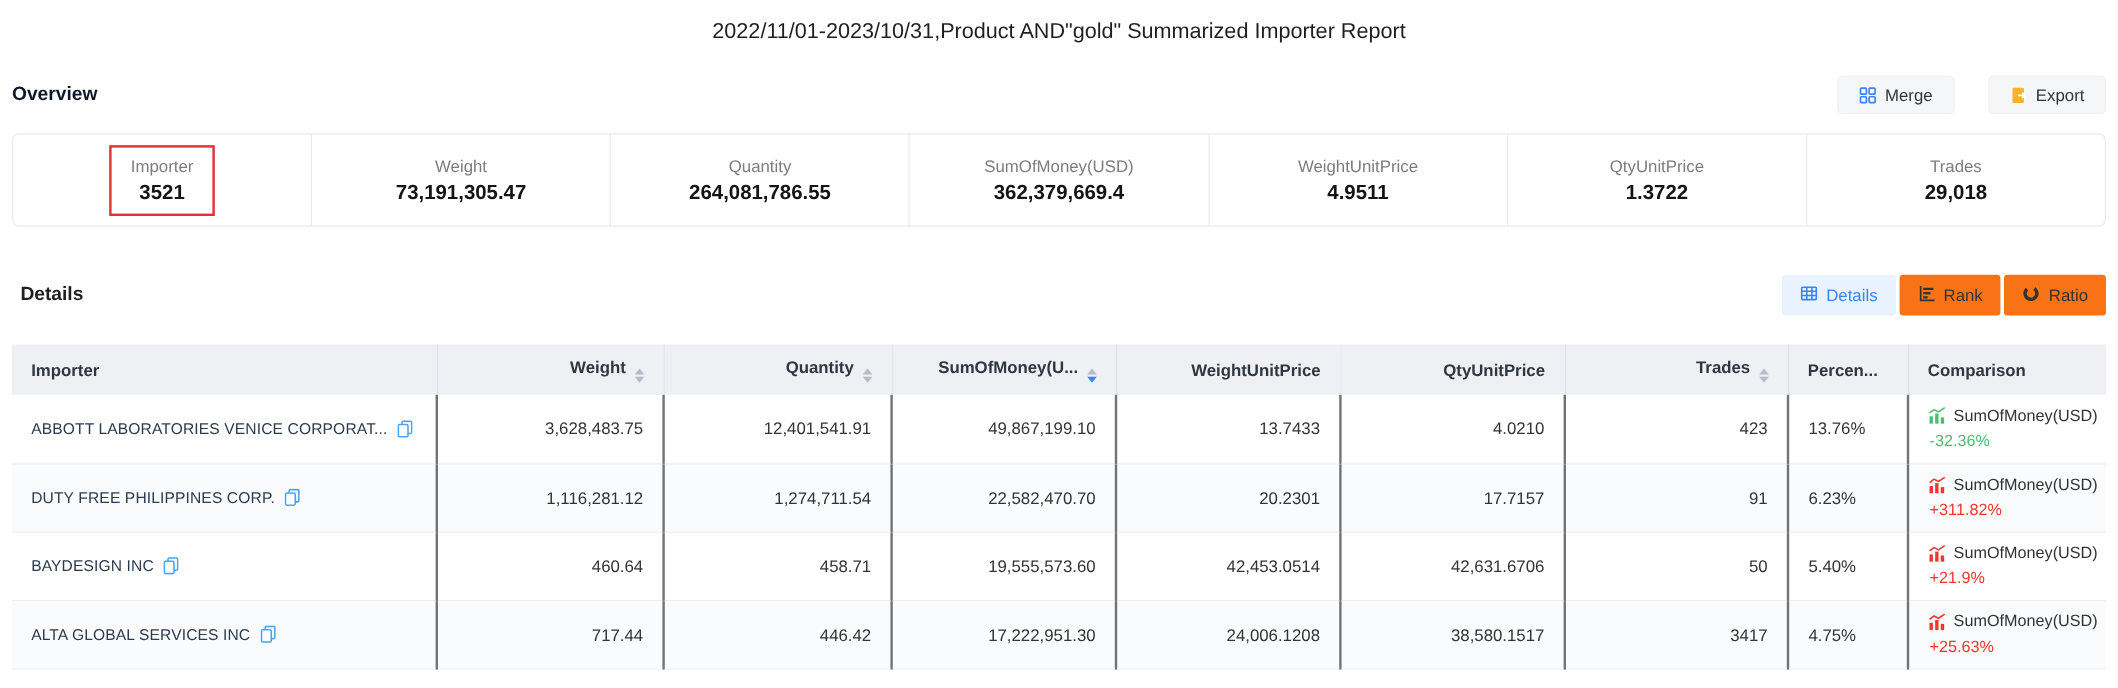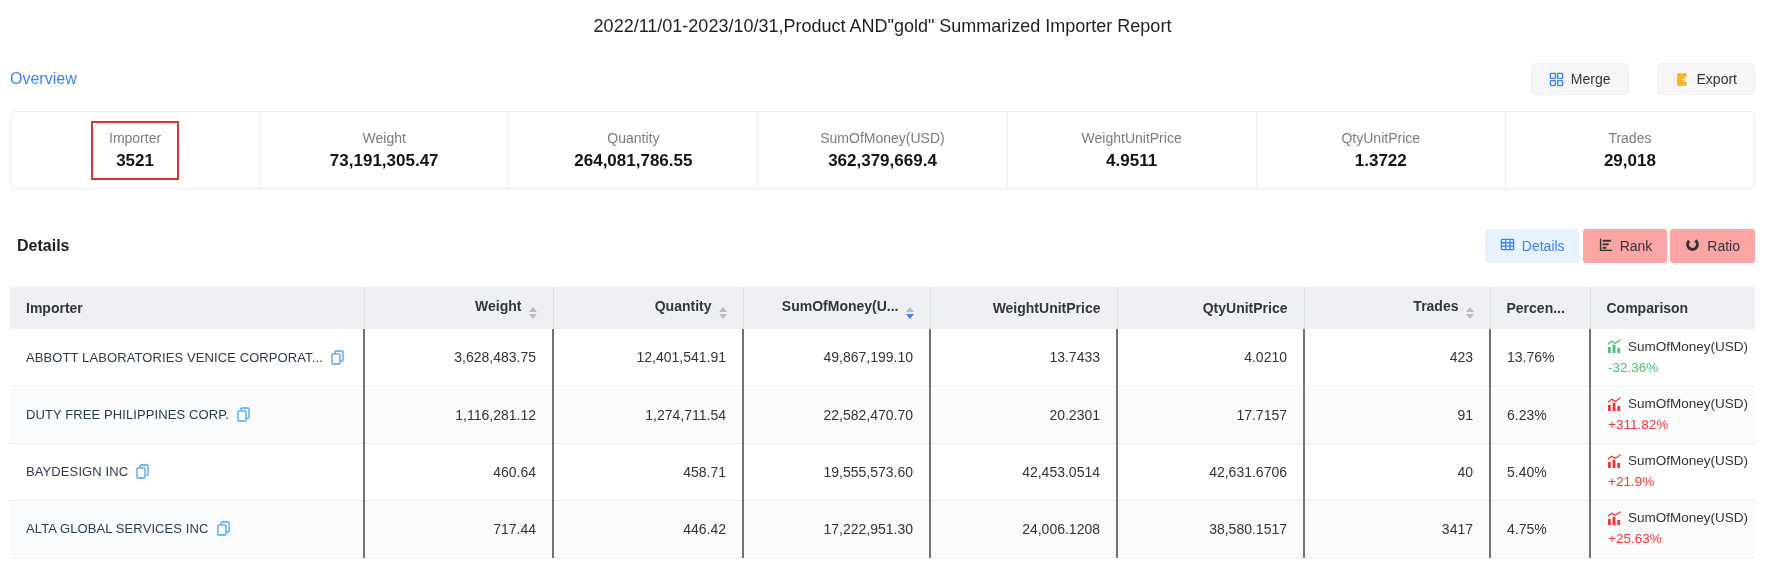--- a/index.html
+++ b/index.html
@@ -3,21 +3,21 @@
 <meta charset="utf-8">
 <style>
   * { margin:0; padding:0; box-sizing:border-box; }
   html,body { width:1765px; height:573px; background:#fff; overflow:hidden;
     font-family:"Liberation Sans", sans-serif; color:#333; }
   .page { width:1765px; height:573px; position:relative; }
 
   .title { padding-top:16px; text-align:center; font-size:18px; color:#1f1f1f; }
 
   .toolbar-row { margin:26px 10px 0 10px; display:flex; justify-content:space-between; align-items:center; height:32px; }
-  .overview-heading { font-size:16px; font-weight:normal; color:#3b82f6; }
+  .overview-heading { font-size:16px; font-weight:bold; color:#0f172a; }
   .toolbar { display:flex; gap:28px; }
   .tbtn { display:inline-flex; align-items:center; gap:7px; height:32px; padding:0 17px;
     background:#f5f6f8; border:1px solid #f0f1f3; border-radius:4px; font-size:14px; color:#333; cursor:pointer;
     font-family:"Liberation Sans", sans-serif; }
   .tbtn svg { display:block; }
 
   .overview-card { margin:16px 10px 0 10px; height:78px; border:1px solid #ebebeb; border-radius:6px;
     display:flex; align-items:stretch; }
   .stat { flex:1; display:flex; align-items:center; justify-content:center; position:relative; }
   .stat + .stat { border-left:1px solid #ebebeb; }
@@ -25,21 +25,21 @@
   .stat-box.highlighted { border-color:#e03030; }
   .stat-label { font-size:14px; color:#7c7c7c; line-height:20px; }
   .stat-value { font-size:17px; font-weight:bold; color:#141414; line-height:24px; margin-top:1px; }
 
   .details-row { margin:40px 10px 0 17px; display:flex; justify-content:space-between; align-items:center; height:34px; }
   .details-left { display:flex; align-items:baseline; gap:16px; }
   .details-heading { font-size:16px; font-weight:bold; color:#1f1f1f; }
   .details-summary { font-size:15px; color:#9aa0a6; }
   .details-summary .count { color:#f5222d; margin:0 6px; }
   .tabs { display:flex; gap:3px; }
-  .tab { display:inline-flex; align-items:center; gap:7px; height:34px; padding:0 15px; background:#fca5a5;
+  .tab { display:inline-flex; align-items:center; gap:7px; height:34px; padding:0 15px; background:#f97316;
     border:none; border-radius:3px; font-size:14px; color:#333; cursor:pointer; font-family:"Liberation Sans", sans-serif; }
   .tab.active { background:#e9f2ff; color:#3b82f6; }
 
   table { margin:24px 10px 0 10px; border-collapse:collapse; table-layout:fixed; width:1745px; font-size:14px; }
   thead th { background:#eef0f4; height:42px; font-weight:bold; color:#30363f; padding:0 16px;
     border-right:1px solid #dcе0e8; border-right:1px solid #dce0e8; text-align:left; white-space:nowrap; overflow:hidden; }
   thead th:last-child { border-right:none; }
   th.num, td.num { text-align:right; }
   tbody td { height:57px; padding:0 16px; border-bottom:1px solid #ebeef2; border-right:2px solid #737373;
     white-space:nowrap; overflow:hidden; color:#333; }
@@ -293,21 +293,21 @@
                   <rect x="1" y="4" width="8.7" height="11" rx="1.2" fill="#fff"></rect>
                 </svg>
               </span>
             </div>
           </td>
     <td class="num">460.64</td>
     <td class="num">458.71</td>
     <td class="num">19,555,573.60</td>
     <td class="num">42,453.0514</td>
     <td class="num">42,631.6706</td>
-    <td class="num">40</td>
+    <td class="num">50</td>
     <td>5.40%</td>
     <td>
       <div class="cmp-top">
               <span class="cmp-ico trend-up">
                 <svg width="15" height="15" viewBox="0 0 16 16">
                   <rect x="1" y="8.5" width="3" height="6.5" fill="currentColor"></rect>
                   <rect x="6" y="6" width="3" height="9" fill="currentColor"></rect>
                   <rect x="11" y="9.5" width="3" height="5.5" fill="currentColor"></rect>
                   <path d="M1 5.5 5 2.5 9 4.5 14.5 0.8" stroke="currentColor" stroke-width="1.4" fill="none"></path>
                 </svg>

